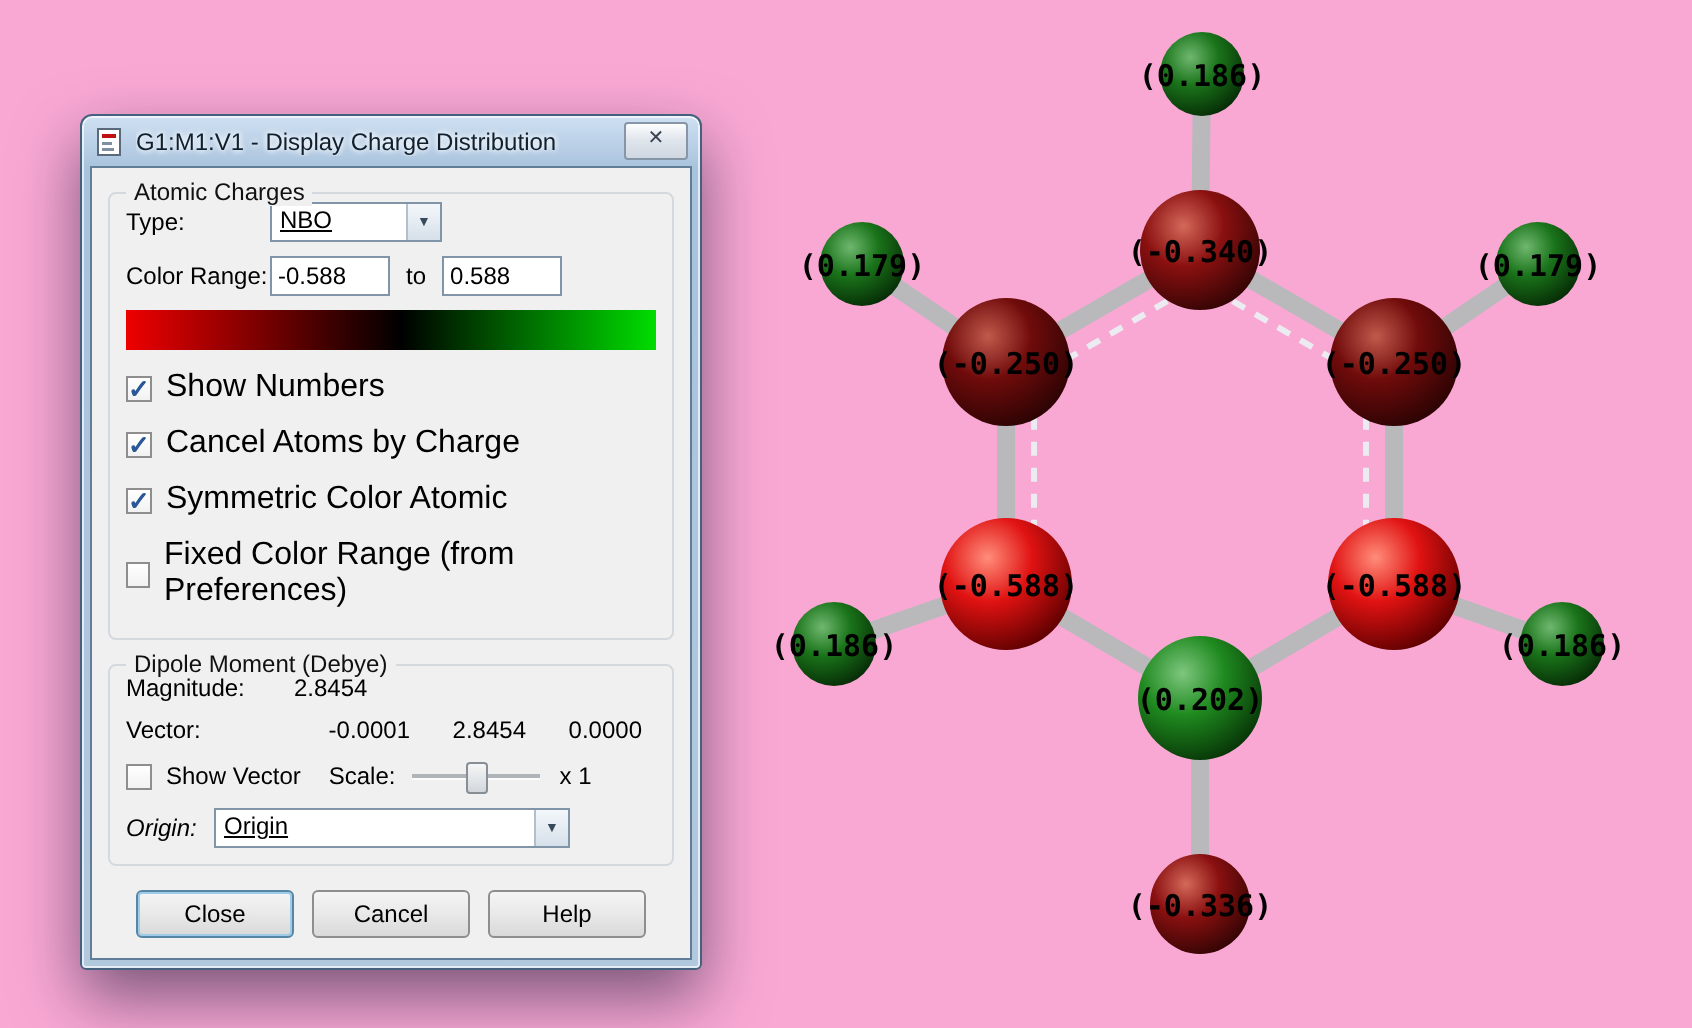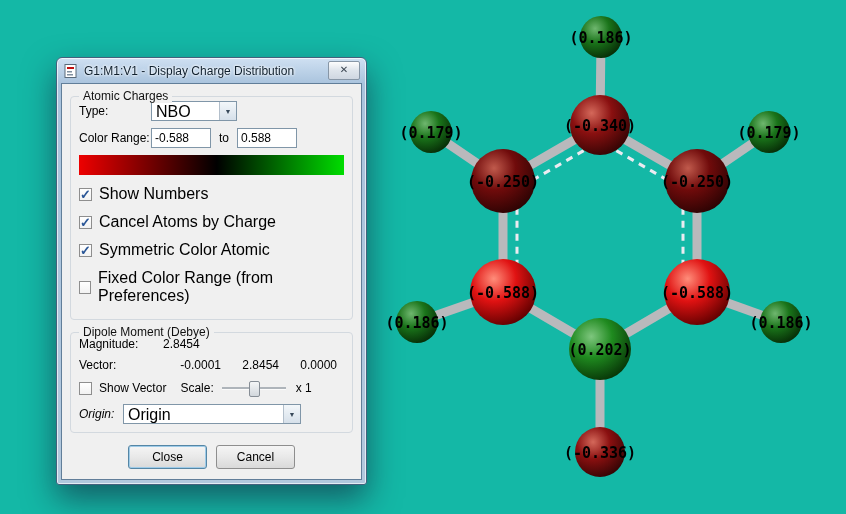--- a/index.html
+++ b/index.html
@@ -8,38 +8,38 @@
 
   
   #molecule-svg{position:absolute;left:0;top:0;}
   .atom-label{font-family:"DejaVu Sans Mono",monospace;font-size:15px;font-weight:600;fill:#000;}
 
   
   .dialog{position:absolute;left:40px;top:57px;width:301px;
     background:linear-gradient(180deg,#cfe0f2 0,#a9c3dd 26px,#b2c8dd 100%);
     border:1px solid #45617e;border-radius:6px 6px 3px 3px;
     box-shadow:inset 0 0 0 1px rgba(255,255,255,.65), 0 14px 32px rgba(20,20,50,.55);
-    padding:0 4px 4px;margin-left:16px;}
+    padding:0 4px 4px;}
   .titlebar{height:25px;display:flex;align-items:center;gap:5px;padding:0 2px;font-size:12px;color:#10202e;}
   .title-icon{width:16px;height:16px;display:flex;align-items:center;justify-content:center;}
   .title-text{flex:1;white-space:nowrap;overflow:hidden;text-shadow:0 0 3px #fff,0 0 3px #fff;}
   .close-btn{width:30px;height:17px;background:linear-gradient(#fdfdfd,#dfe5ec 48%,#cfd7e1);
     border:1px solid #8796a6;border-radius:2px;font-size:10px;line-height:15px;text-align:center;color:#3a4450;cursor:default;}
 
   .client{background:#f0f0f0;border:1px solid #617e99;padding:8px 8px 10px;}
 
   .group{position:relative;border:1px solid #d3d9df;border-radius:4px;margin:4px 0 12px;padding:4px 8px 4px;}
   .group-label{position:absolute;top:-8px;left:8px;background:#f0f0f0;padding:0 4px;font-size:12px;color:#111;}
 
   .row{display:flex;align-items:center;margin-bottom:7px;font-size:12px;color:#000;}
   .lbl{display:inline-block;}
   .w72{width:72px;} .w84{width:84px;} .w44{width:44px;font-style:italic;}
 
   .combo{display:flex;align-items:stretch;height:20px;background:#fff;border:1px solid #8096a8;box-sizing:border-box;}
-  .combo-value{flex:1;padding:1px 4px 0;font-size:16px;white-space:nowrap;overflow:hidden;}
+  .combo-value{flex:1;padding:1px 4px 0;font-size:12px;white-space:nowrap;overflow:hidden;text-decoration:underline;}
   .combo-arrow{width:16px;background:linear-gradient(#f3f7fa,#d6e0ea);border-left:1px solid #b3bfcb;
     display:flex;align-items:center;justify-content:center;font-size:7px;color:#38495a;}
   .combo-type{width:86px;} .combo-origin{width:178px;}
 
   .textbox{width:52px;height:18px;border:1px solid #8096a8;background:#fff;font-size:12px;padding:0 3px;
     display:flex;align-items:center;box-sizing:content-box;}
   .to-lbl{margin:0 8px;}
 
   .gradient-bar{height:20px;margin:3px 0 10px;}
 
@@ -58,21 +58,21 @@
 
   .btn-row{display:flex;justify-content:center;gap:9px;margin-top:12px;}
   .btn{width:77px;height:22px;background:linear-gradient(#f5f5f5,#eaeaea 45%,#d9d9d9);
     border:1px solid #8e8e8e;border-radius:3px;font-size:12px;color:#000;
     display:flex;align-items:center;justify-content:center;cursor:default;}
   .btn-default{box-shadow:0 0 0 1px #9ecbe8 inset;border-color:#5586a5;}
 </style>
 </head>
 <body>
 
-<div class="desktop" style="background: #14b8a6;">
+<div class="desktop" style="background: #f9a8d4;">
 
   <svg id="molecule-svg" width="846" height="514">
       <defs>
         <radialGradient id="grad-bright-red" cx="36%" cy="30%" r="75%">
           <stop offset="0" stop-color="#ff8d7a"></stop>
           <stop offset="0.45" stop-color="#e01212"></stop>
           <stop offset="1" stop-color="#5e0000"></stop>
         </radialGradient>
         <radialGradient id="grad-dark-red" cx="36%" cy="30%" r="75%">
           <stop offset="0" stop-color="#d4685a"></stop>
@@ -222,17 +222,18 @@
           <span class="combo combo-origin">
             <span class="combo-value">Origin</span>
             <span class="combo-arrow">▼</span>
           </span>
         </div>
       </div>
 
       <div class="btn-row">
         <span class="btn btn-default">Close</span>
         <span class="btn">Cancel</span>
+        <span class="btn">Help</span>
       </div>
 
     </div>
   </div>
 </div>
 
 </body></html>

